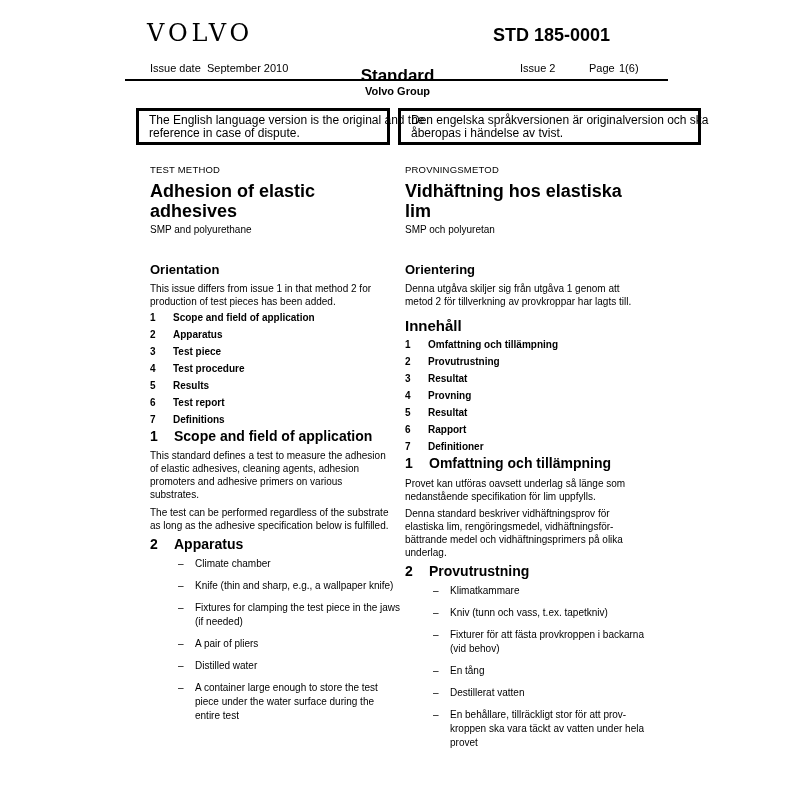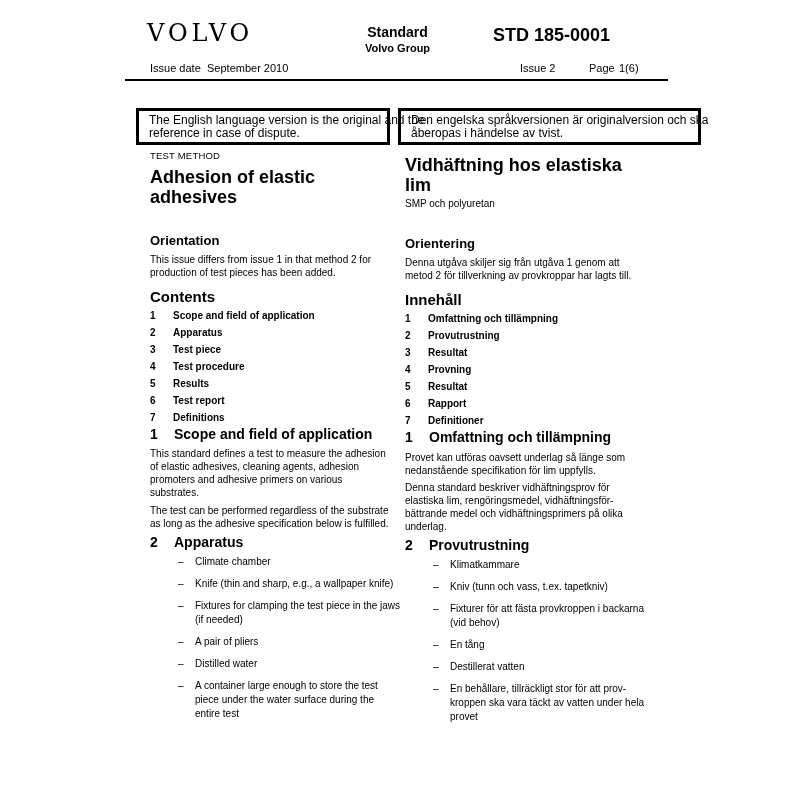--- a/index.html
+++ b/index.html
@@ -8,35 +8,35 @@
     background:#ffffff; color:#000000;
     font-family:"Liberation Sans","DejaVu Sans",sans-serif;
     overflow:hidden;
   }
   .logo {
     position:absolute; left:147px; top:19px;
     font-family:"DejaVu Serif","Liberation Serif",serif;
     font-size:24px; font-weight:normal; letter-spacing:4px;
   }
   .center-head { position:absolute; left:310px; top:23px; width:175px; text-align:center; }
-  .center-head .t1 { font-size:14px; font-weight:bold; line-height:19px; }
+  .center-head .t1 { font-size:17px; font-weight:bold; line-height:19px;margin-top:43px; }
   .center-head .t2 { font-size:11px; font-weight:bold; line-height:13px; }
   .doc-number { position:absolute; left:493px; top:25px; font-size:18px; font-weight:bold; }
   .meta { position:absolute; top:62px; font-size:11px; line-height:13px; }
   .m-issuedate { left:150px; } .m-date { left:207px; }
   .m-issue { left:520px; } .m-page { left:589px; } .m-pageval { left:619px; }
   .rule { position:absolute; left:125px; top:79px; width:543px; height:2px; background:#000; }
   .notice {
     position:absolute; top:108px; border:3px solid #000;
     padding:3px 10px; font-size:12px; line-height:12.5px;
     white-space:pre; box-sizing:border-box;
   }
   .notice.en { left:136px; width:254px; }
   .notice.sv { left:398px; width:303px; }
-  .col { position:absolute; top:150px; }
+  .col { position:absolute; top:164px; }
   .col.left  { left:150px; width:250px; }
   .col.right { left:405px; width:263px; }
   .kicker { font-size:9.5px; line-height:12px; letter-spacing:0.2px; }
   .doc-title { font-size:18px; font-weight:bold; line-height:20px; margin-top:5px; white-space:pre; }
   .subtitle { font-size:10px; line-height:13px; margin-top:2px; }
   .h-minor { font-size:13px; font-weight:bold; line-height:16px; margin-top:26px; }
   .body-text { font-size:10px; line-height:13px; margin-top:4px; white-space:pre; }
   .h-contents { font-size:15px; font-weight:bold; line-height:18px; margin-top:9px; }
   .toc { margin-top:3px; }
   .toc-row { display:flex; font-size:10px; font-weight:bold; line-height:14px; margin-bottom:3px; }
@@ -68,24 +68,24 @@
 
 <div class="notice en">The English language version is the original and the
 reference in case of dispute.</div>
 <div class="notice sv">Den engelska språkversionen är originalversion och ska
 åberopas i händelse av tvist.</div>
 
 <div class="col left">
   <div class="kicker">TEST METHOD</div>
   <div class="doc-title">Adhesion of elastic
 adhesives</div>
+  <div class="subtitle">SMP and polyurethane</div>
   <div class="h-minor">Orientation</div>
   <div class="body-text">This issue differs from issue 1 in that method 2 for
 production of test pieces has been added.</div>
-  <div class="h-contents">Contents</div>
   <div class="toc">
     <div class="toc-row">
         <span class="toc-num">1</span>
         <span>Scope and field of application</span>
       </div>
     <div class="toc-row">
         <span class="toc-num">2</span>
         <span>Apparatus</span>
       </div>
     <div class="toc-row">
@@ -148,20 +148,21 @@
     <div class="bullet-row">
         <span class="dash">–</span>
         <span class="bullet-text">A container large enough to store the test
 piece under the water surface during the
 entire test</span>
       </div>
   </div>
 </div>
 
 <div class="col right">
+  <div class="kicker">PROVNINGSMETOD</div>
   <div class="doc-title">Vidhäftning hos elastiska
 lim</div>
   <div class="subtitle">SMP och polyuretan</div>
   <div class="h-minor">Orientering</div>
   <div class="body-text">Denna utgåva skiljer sig från utgåva 1 genom att
 metod 2 för tillverkning av provkroppar har lagts till.</div>
   <div class="h-contents">Innehåll</div>
   <div class="toc">
     <div class="toc-row">
         <span class="toc-num">1</span>

